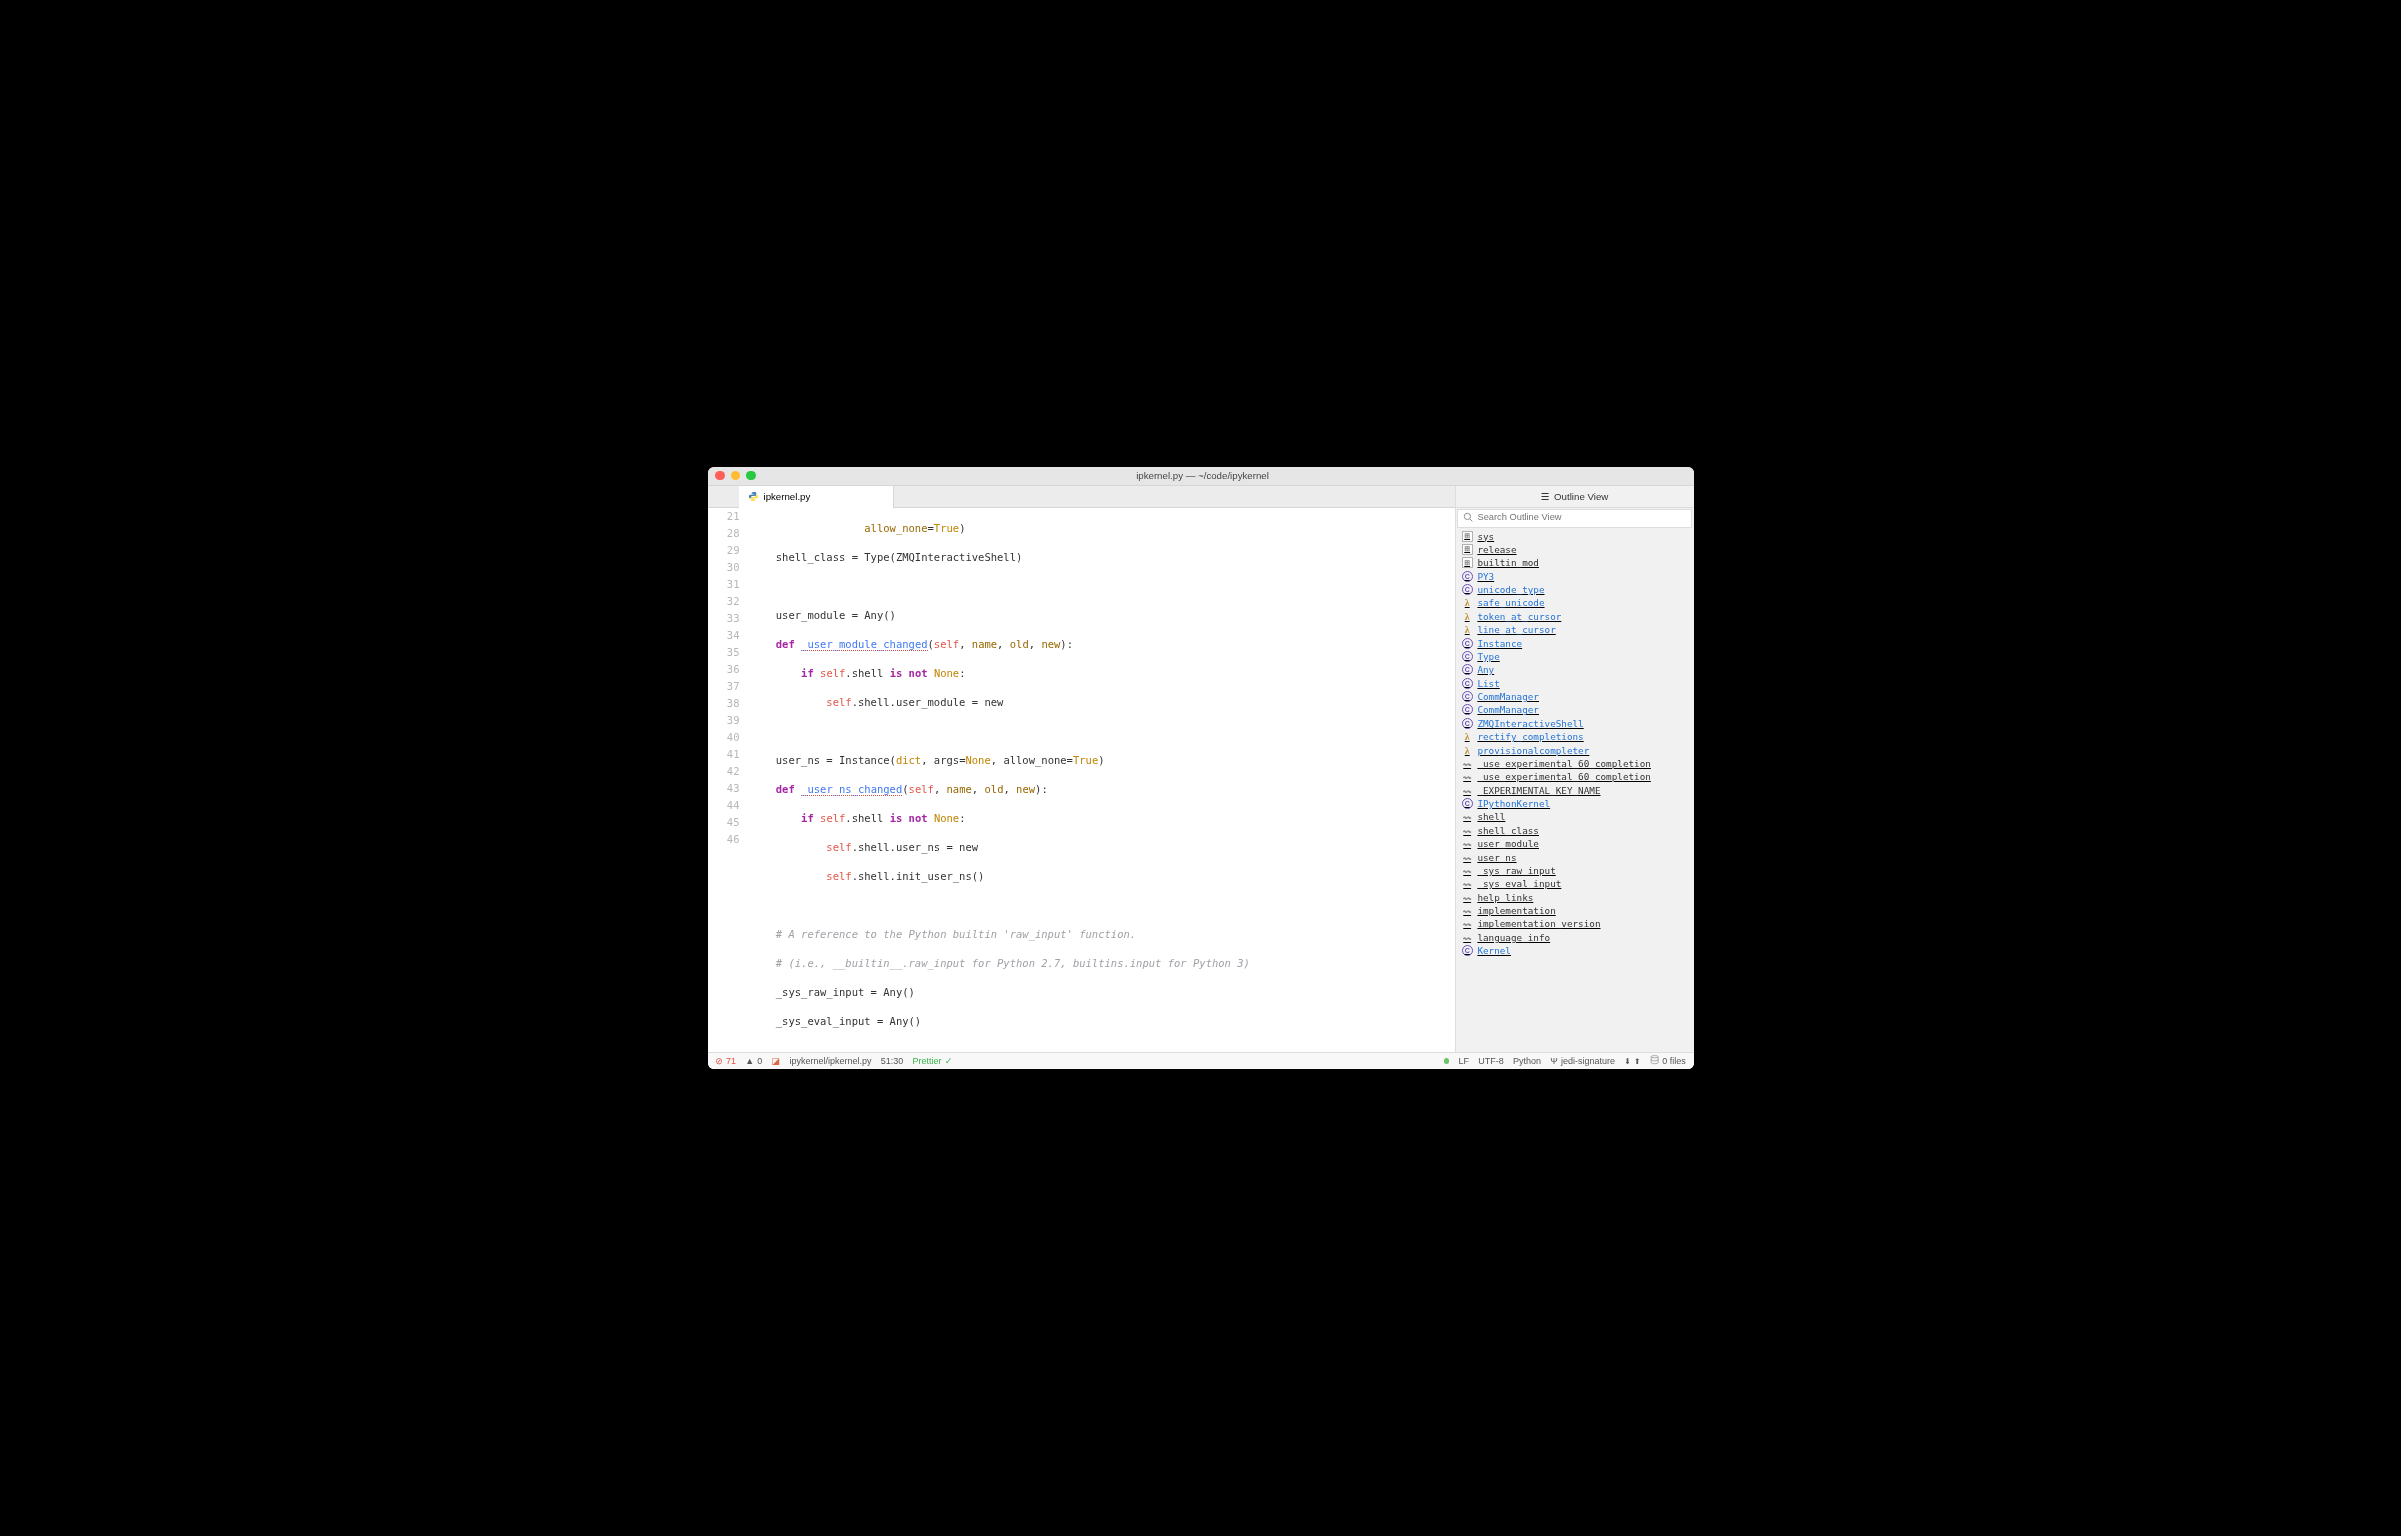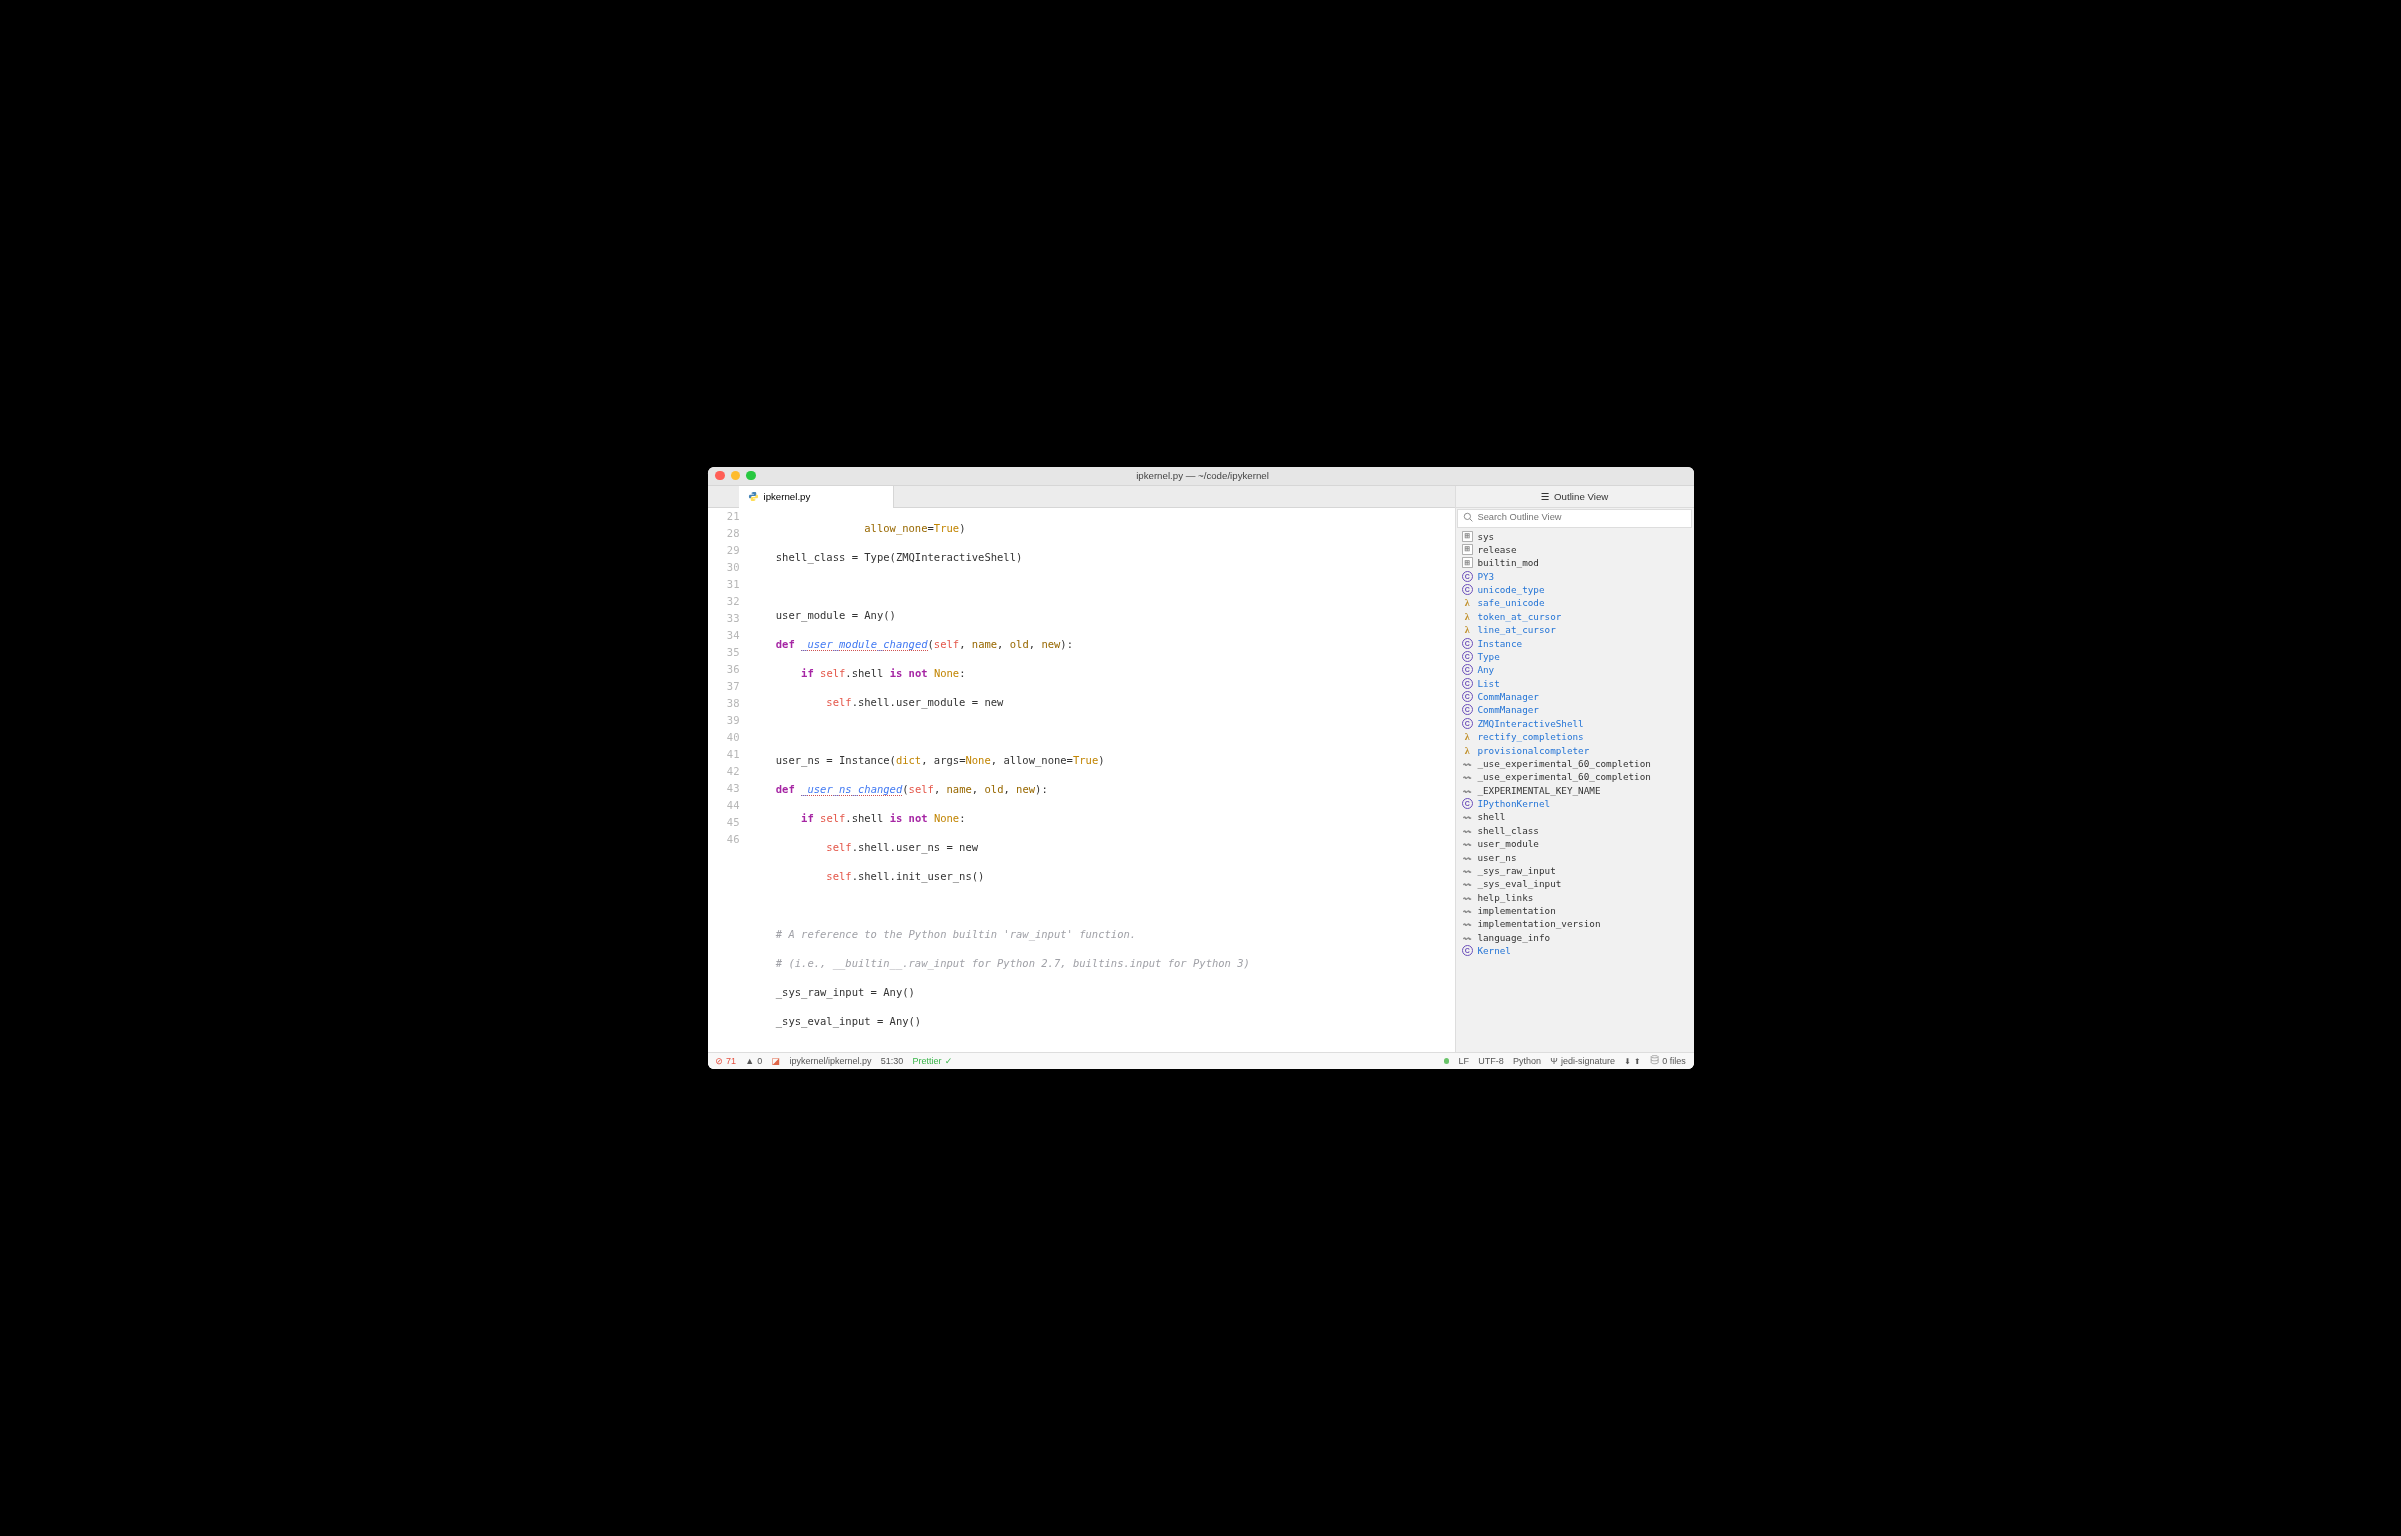--- a/index.html
+++ b/index.html
@@ -88,21 +88,21 @@
     width: 43px;
     text-align: right;
     color: #b7b7b7;
     user-select: none;
     position: relative;
   }
   .gutter .ln { height: 17px; line-height: 17px; padding-right: 11px; display:block; }
   .code { flex:1; white-space: pre; color:#333; }
   .code .row { height:17px; line-height:17px; display:block; }
   .kw { color:#a626a4;font-weight:bold; }
-  .fn-underline { color:#4078f2; border-bottom: 0.8px dotted #d05050; font-style: italic; }
+  .fn-underline { color:#4078f2; border-bottom: 0.8px dotted #d05050; }
   .const-true { color:#c18401; }
   .kwarg { color:#986801; }
   .none { color:#c18401; }
   .self { color:#e45649; }
   .param { color:#986801; }
   .typec { color:#c18401; }
   .comment { color:#a0a1a7; font-style: italic; }
 
   
   .outline {
@@ -127,20 +127,21 @@
     margin:1.6px;
     border:0.8px solid #ddd;
   }
   .outline-search input {
     border:none; outline:none; flex:1; font-size:9.3px; background:transparent;
   }
   .outline-list {
     flex:1; overflow:auto;
     font-family: "SF Mono", Menlo, monospace;
     font-size:9.3px;
+    text-decoration:underline;
   }
   .o-item {
     display:flex; align-items:center; gap:4.7px;
     padding:1.2px 6.2px;
     white-space:nowrap;
   }
   .o-icon {
     width:11px; height:11px; border-radius:2.3px;
     display:inline-flex; align-items:center; justify-content:center;
     font-size:7px; font-weight:bold; flex-shrink:0;

